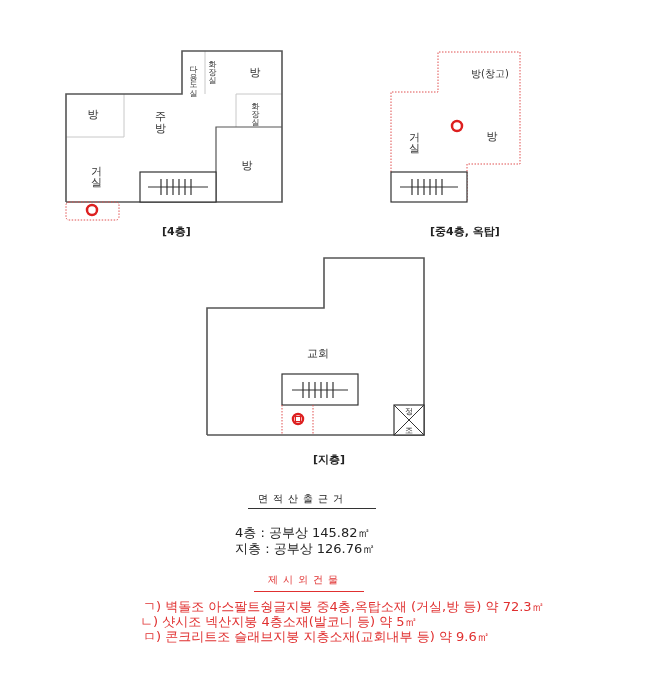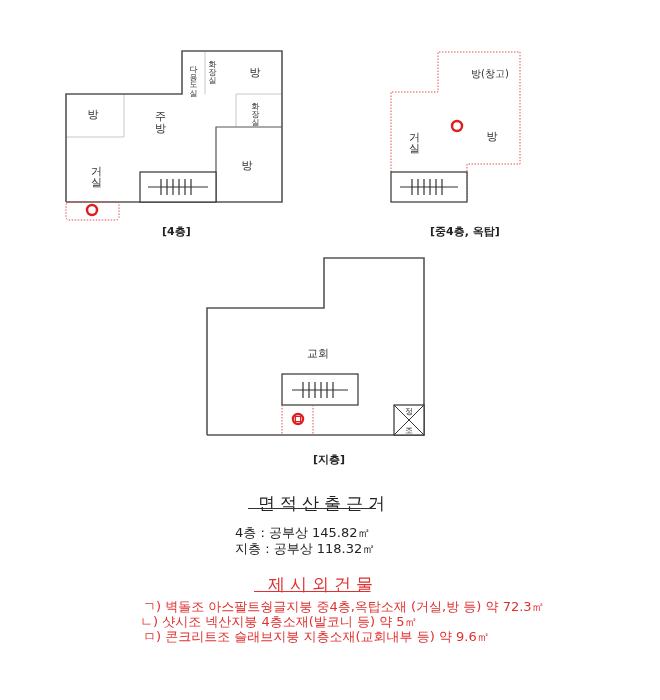--- a/index.html
+++ b/index.html
@@ -2,21 +2,21 @@
 <html><head>
 <meta charset="utf-8">
 <style>
   html, body { margin: 0; padding: 0; background: #ffffff; }
   body { width: 660px; height: 700px; position: relative; overflow: hidden;
          font-family: "DejaVu Sans", "Liberation Sans", sans-serif; }
   #plans { position: absolute; left: 0; top: 0; }
   .lbl { font-family: "DejaVu Sans", sans-serif; fill: #333; }
   .caption { position: absolute; font-size: 11px; font-weight: bold; color: #222;
              font-family: "DejaVu Sans", sans-serif; white-space: nowrap; }
-  .heading { position: absolute; font-size: 17px; letter-spacing: 5px; white-space: nowrap;
+  .heading { position: absolute; font-size: 10px; letter-spacing: 5px; white-space: nowrap;
              font-family: "DejaVu Sans", sans-serif; }
   .uline { position: absolute; height: 1px; }
   .text-line { position: absolute; font-size: 13px; white-space: nowrap;
                font-family: "DejaVu Sans", sans-serif; }
   .red { color: #e03030; }
   .dark { color: #222; }
 </style>
 </head>
 <body>
 
@@ -120,19 +120,19 @@
   </g>
 </svg>
 
 <div class="caption" style="left:162px; top:224px;">[4층]</div>
 <div class="caption" style="left:430px; top:224px;">[중4층, 옥탑]</div>
 <div class="caption" style="left:313px; top:452px;">[지층]</div>
 
 <div class="heading dark" style="left:258px; top:492px;">면적산출근거</div>
 <div class="uline" style="left:248px; top:508px; width:128px; background:#333;"></div>
 <div class="text-line dark" style="left:235px; top:524px;">4층  : 공부상 145.82㎡</div>
-<div class="text-line dark" style="left:235px; top:540px;">지층 : 공부상 118.32㎡</div>
+<div class="text-line dark" style="left:235px; top:540px;">지층 : 공부상 126.76㎡</div>
 
 <div class="heading red" style="left:268px; top:573px;">제시외건물</div>
 <div class="uline" style="left:254px; top:591px; width:110px; background:#e03030;"></div>
 <div class="text-line red" style="left:143px; top:598px;">ㄱ) 벽돌조 아스팔트쉉글지붕 중4층,옥탑소재 (거실,방 등)  약 72.3㎡</div>
 <div class="text-line red" style="left:140px; top:613px;">ㄴ) 샷시조 넥산지붕 4층소재(발코니 등) 약 5㎡</div>
 <div class="text-line red" style="left:143px; top:628px;">ㅁ) 콘크리트조 슬래브지붕 지층소재(교회내부 등) 약 9.6㎡</div>
 
 </body></html>

